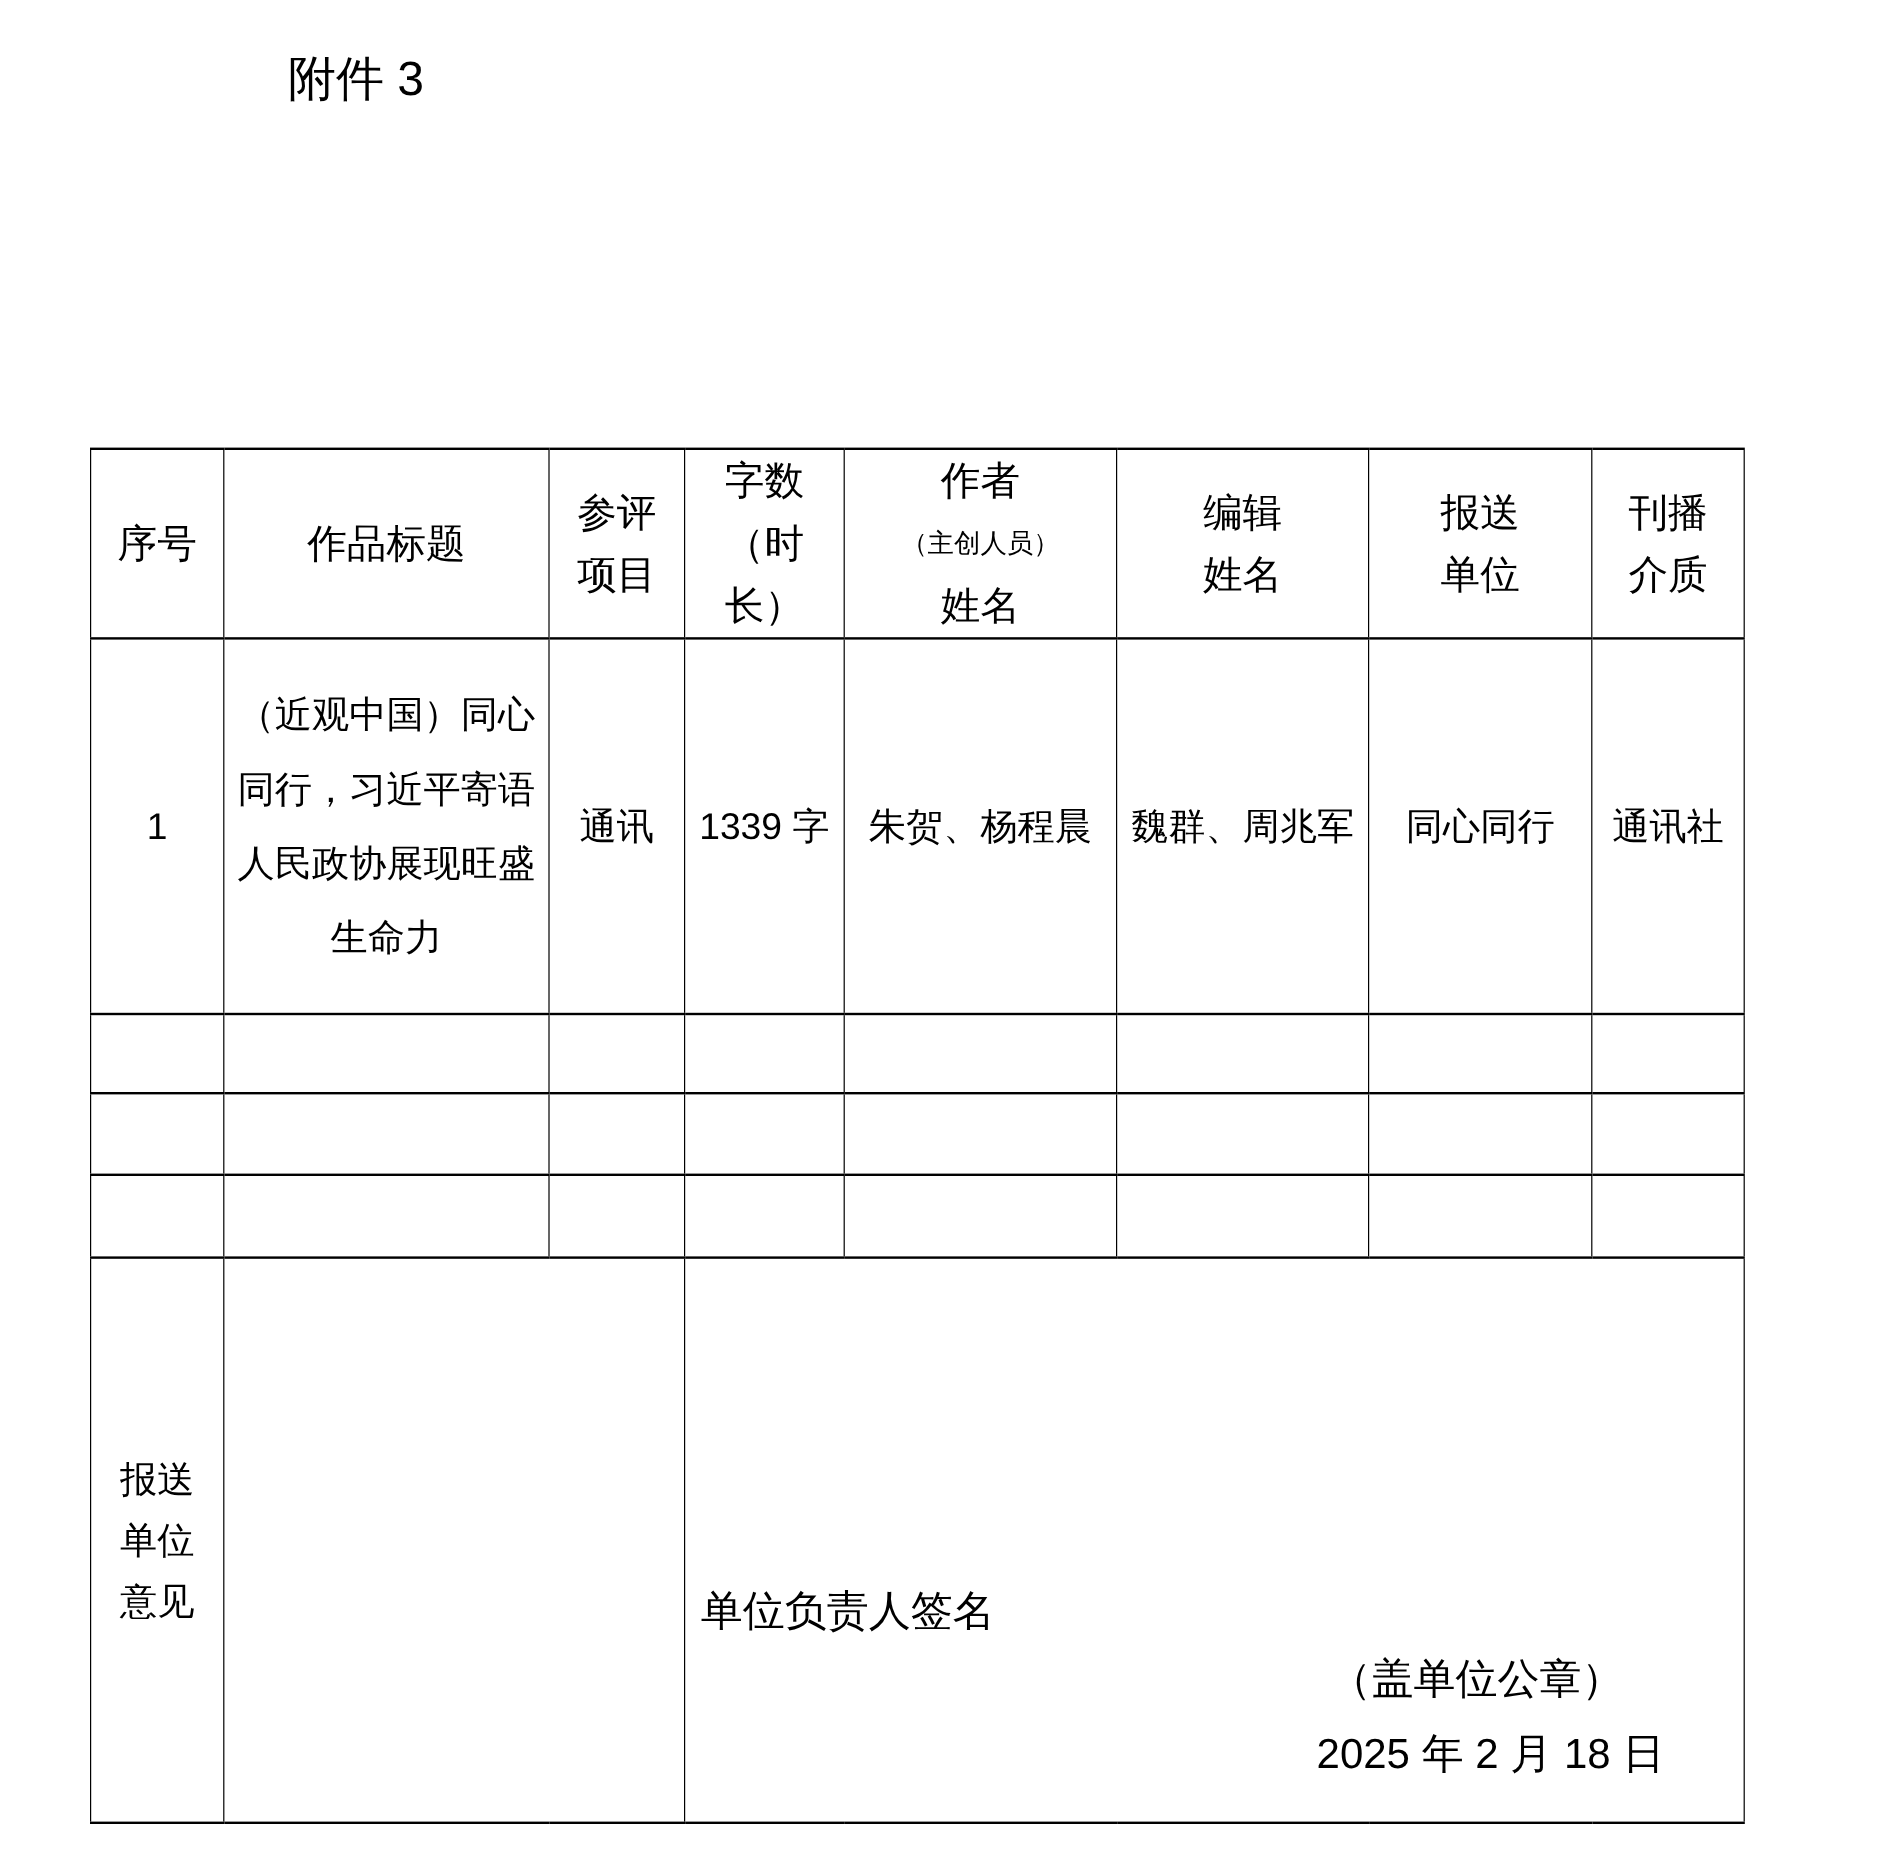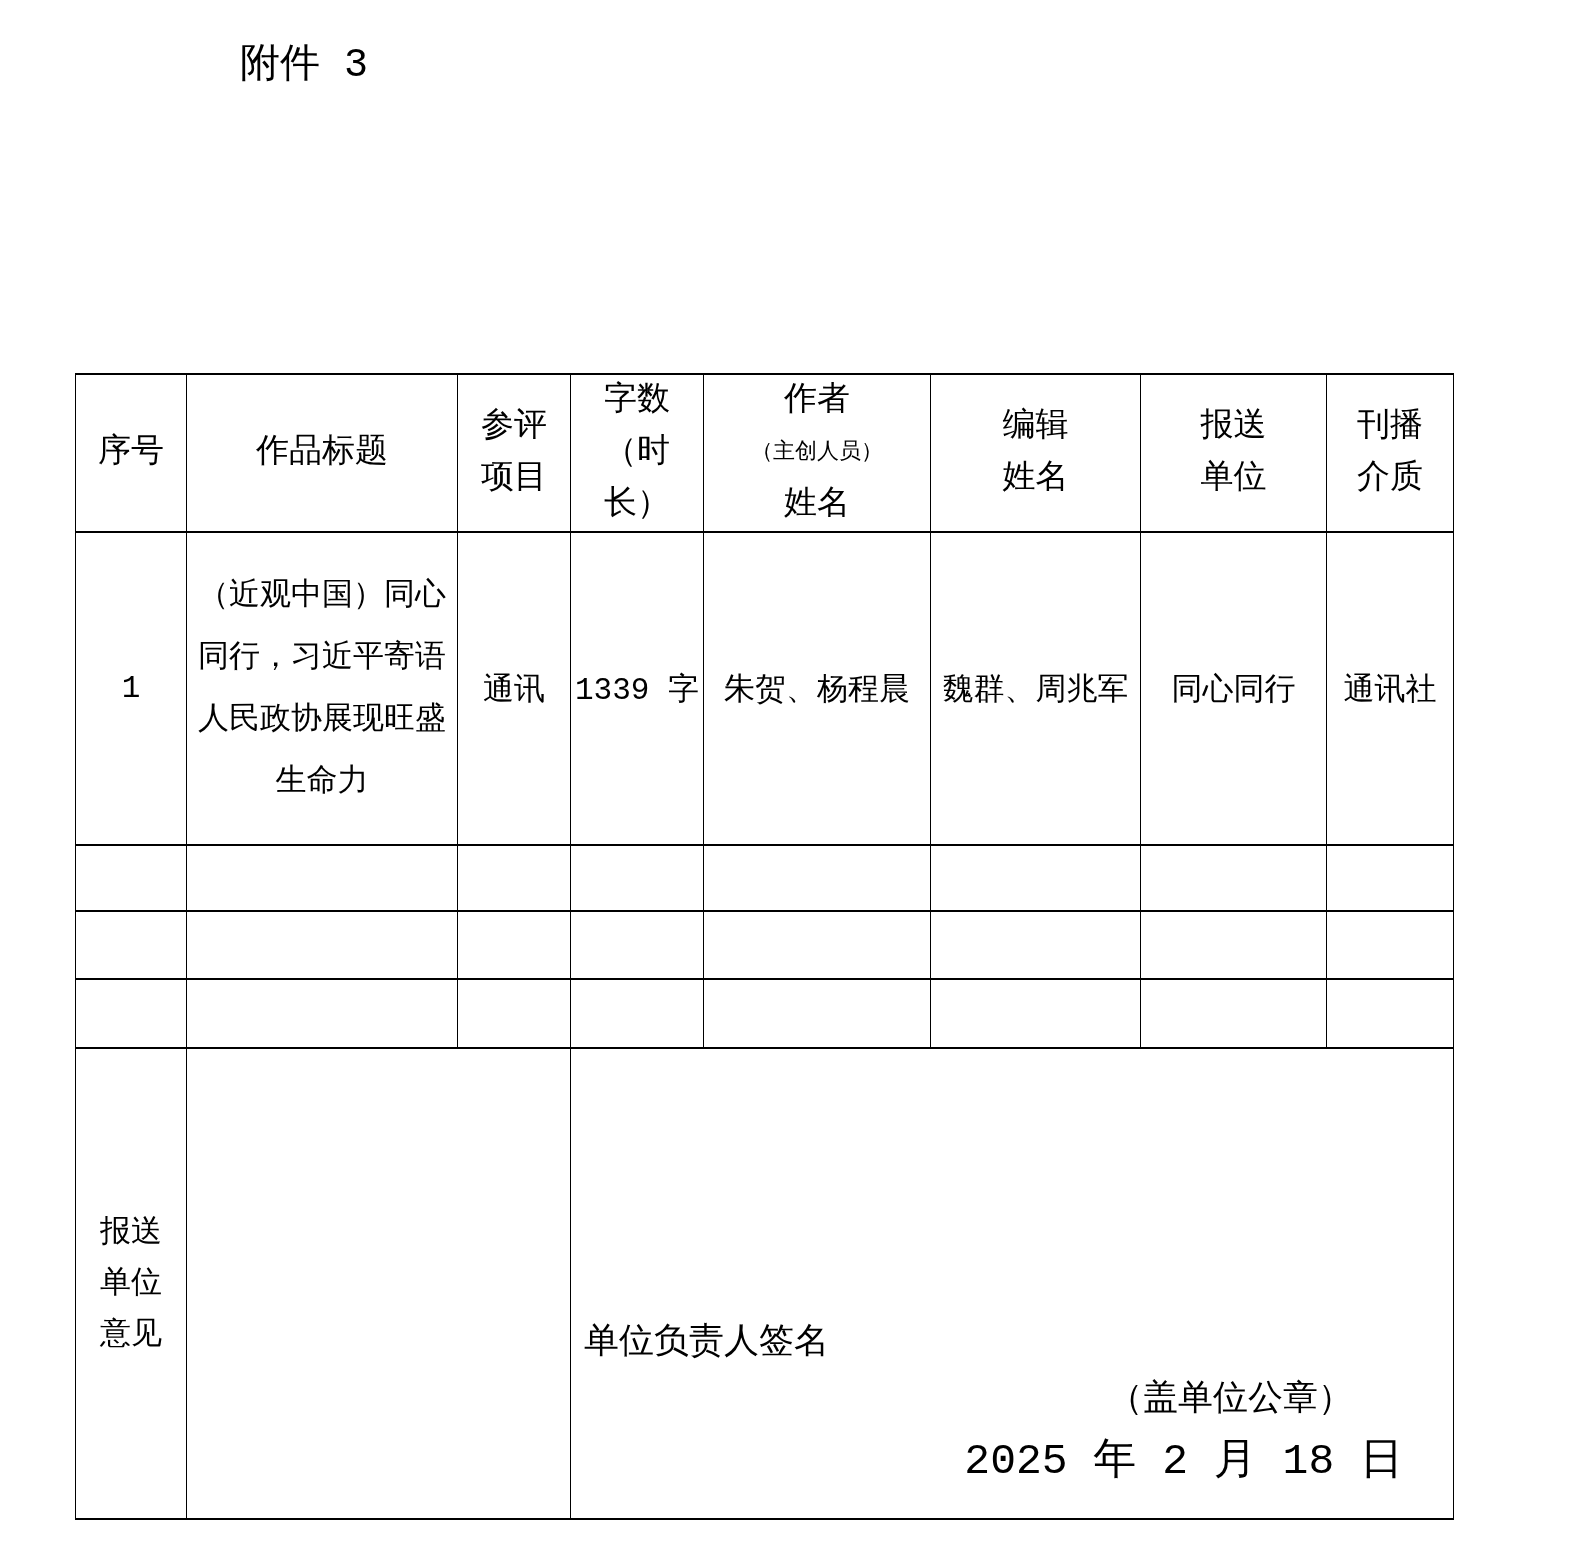--- a/index.html
+++ b/index.html
@@ -2,21 +2,21 @@
 <html><head>
 <meta charset="utf-8">
 <style>
   html, body { margin: 0; padding: 0; background: #ffffff; }
   #page {
     position: relative;
     width: 1587px;
     height: 1563px;
     background: #ffffff;
     color: #000000;
-    font-family: Liberation Mono, monospace;
+    font-family: Liberation Sans, sans-serif;
     overflow: hidden;
   }
   .attachment-label {
     position: absolute;
     left: 240px;
     top: 42px;
     font-size: 40px;
     line-height: 48px;
     white-space: nowrap;
   }
@@ -104,23 +104,23 @@
     position: absolute;
     right: 100px;
     top: 329px;
     font-size: 35px;
     line-height: 44px;
     white-space: nowrap;
     margin-left: 40px;
   }
   .date-text {
     position: absolute;
-    right: 50px;
+    right: 66px;
     top: 391px;
-    font-size: 43px;
+    font-size: 35px;
     line-height: 44px;
     white-space: nowrap;
   }
 </style>
 </head>
 <body>
 
 <div id="page">
 
   <div class="attachment-label">附件 3</div>

